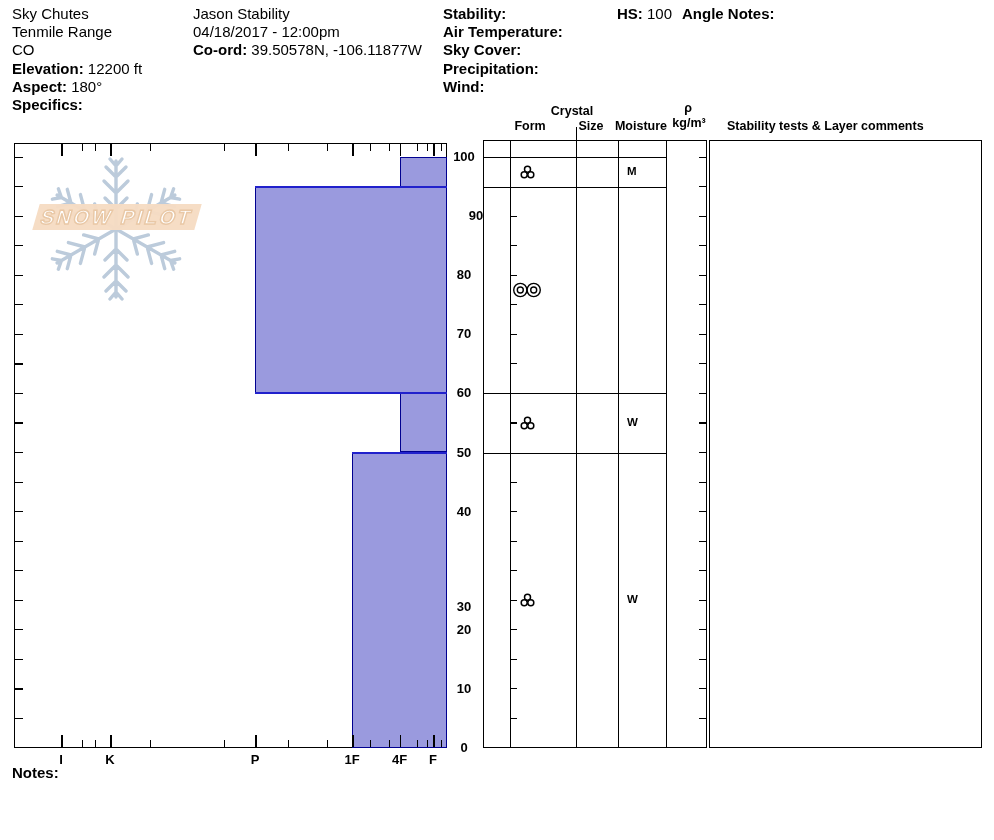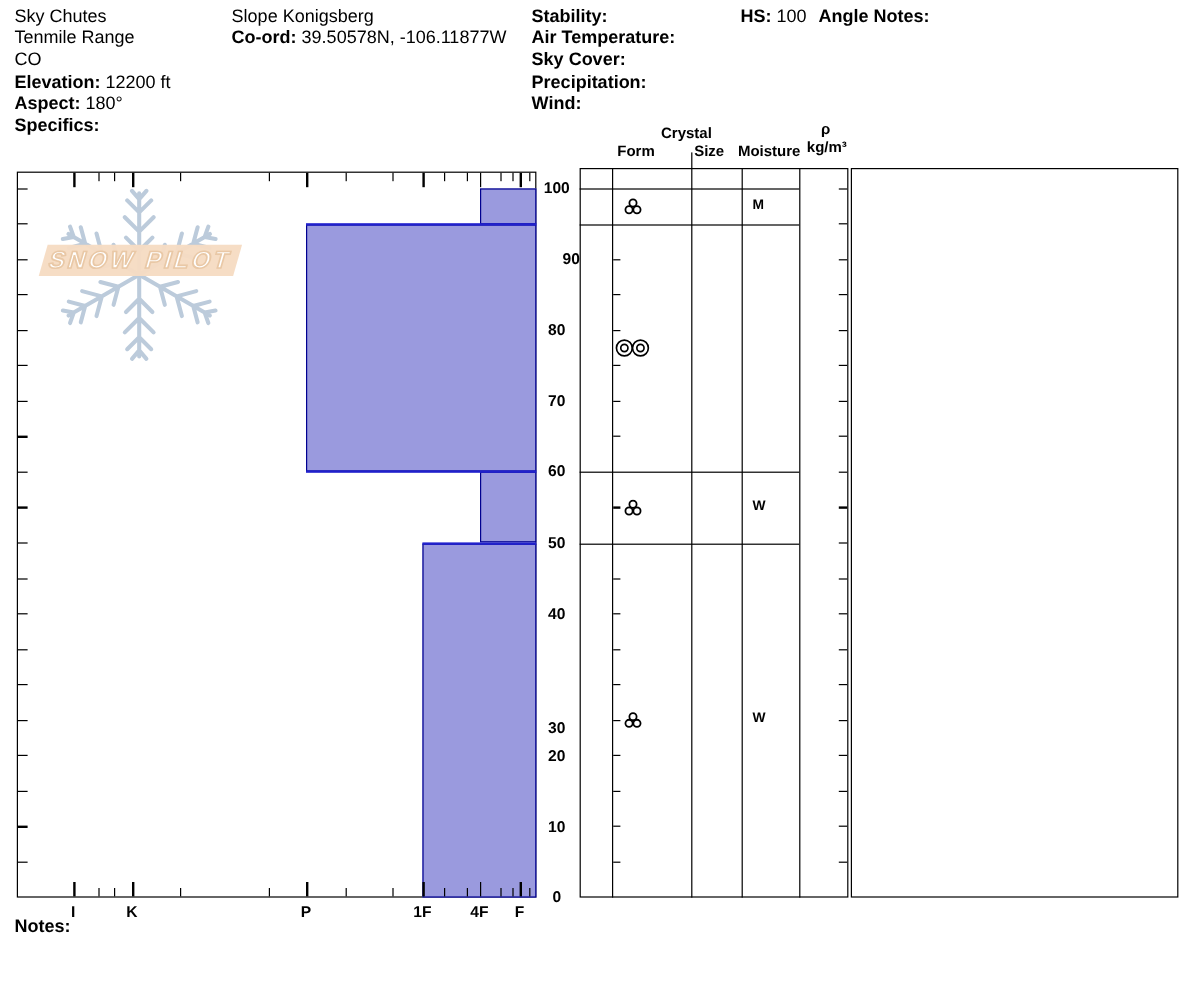--- a/index.html
+++ b/index.html
@@ -28,21 +28,22 @@
 
   <div id="hcol1" class="hcol" style="left:12px">
       <div class="hline"><span>Sky Chutes</span></div>
       <div class="hline"><span>Tenmile Range</span></div>
       <div class="hline"><span>CO</span></div>
       <div class="hline"><span class="lbl">Elevation: </span><span>12200 ft</span></div>
       <div class="hline"><span class="lbl">Aspect: </span><span>180°</span></div>
       <div class="hline"><span class="lbl">Specifics: </span><span></span></div>
     </div>
   <div id="hcol2" class="hcol" style="left:193px">
-      <div class="hline"><span>Slope Konigsberg</span></div>
+      <div class="hline"><span>Jason Stability</span></div>
+      <div class="hline"><span>04/18/2017 - 12:00pm</span></div>
       <div class="hline"><span class="lbl">Co-ord: </span><span>39.50578N, -106.11877W</span></div>
     </div>
   <div id="hcol3" class="hcol" style="left:443px">
       <div class="hline"><span class="lbl">Stability: </span><span></span></div>
       <div class="hline"><span class="lbl">Air Temperature: </span><span></span></div>
       <div class="hline"><span class="lbl">Sky Cover: </span><span></span></div>
       <div class="hline"><span class="lbl">Precipitation: </span><span></span></div>
       <div class="hline"><span class="lbl">Wind: </span><span></span></div>
     </div>
 
@@ -228,15 +229,16 @@
         </svg></div>
       <div class="moist" style="left: 627px; top: 593.25px;">W</div>
     </div>
 
   <div class="thead" style="left:540px;top:104px;width:64px">Crystal</div>
   <div class="thead" style="left:505px;top:119px;width:50px">Form</div>
   <div class="thead" style="left:566px;top:119px;width:50px">Size</div>
   <div class="thead" style="left:611px;top:119px;width:60px">Moisture</div>
   <div class="thead" style="left:668px;top:101px;width:40px">ρ</div>
   <div class="thead" style="left:664px;top:116px;width:50px">kg/m³</div>
+  <div class="thead" style="left:727px;top:119px;width:260px;text-align:left">Stability tests &amp; Layer comments</div>
 
   <div class="abs hline lbl" style="left:12px;top:764px">Notes:</div>
 </div>
 
 </body></html>

